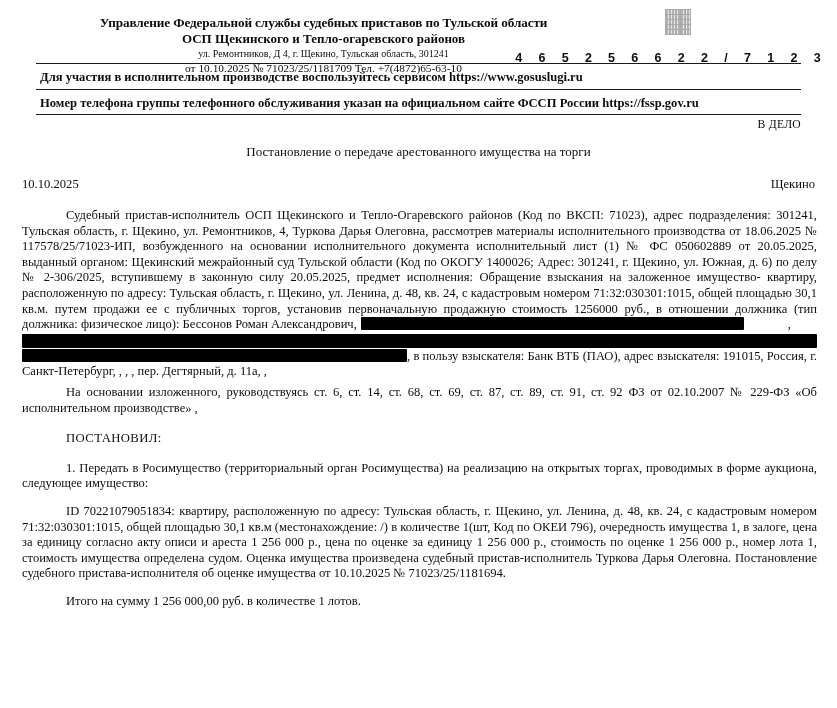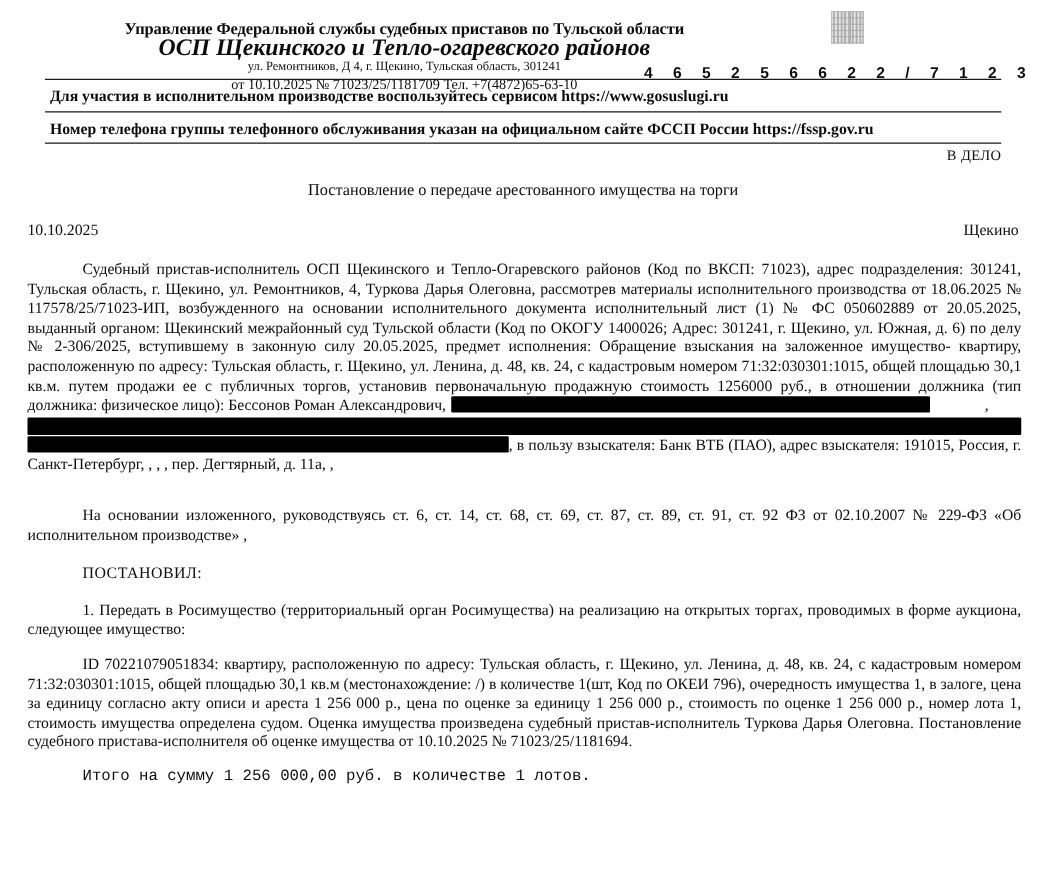--- a/index.html
+++ b/index.html
@@ -32,25 +32,24 @@
   }
   .hdr-l1 {
     font-size: 13.2px;
     font-weight: bold;
     letter-spacing: -0.1px;
     line-height: 16px;
     padding-top: 15px;
     white-space: nowrap;
   }
   .hdr-l2 {
-    font-size: 19px;
+    font-size: 13px;
     font-weight: bold;
     line-height: 16px;
     white-space: nowrap;
-    font-style: italic;
   }
   .hdr-l3 {
     font-size: 10px;
     line-height: 14px;
     white-space: nowrap;
   }
   .hdr-l4 {
     font-size: 11.4px;
     line-height: 14px;
     white-space: nowrap;
@@ -143,21 +142,21 @@
     font-size: 12.55px;
     line-height: 15.6px;
   }
   p.para {
     margin: 0;
     text-align: justify;
     text-indent: 44px;
     text-justify: inter-word;
   }
   p.para.noind { text-indent: 0; }
-  p.gap { margin-top: 25px; }
+  p.gap { margin-top: 5px; }
   .center-cap {
     text-align: center;
     text-indent: 0;
     margin: 9px 0 2px 0;
     font-size: 12.7px;
     letter-spacing: .4px;
   }
 
   
   .redact {
@@ -217,16 +216,16 @@
 
 
     <p class="para gap">На основании изложенного, руководствуясь ст. 6, ст. 14, ст. 68, ст. 69, ст. 87, ст. 89, ст. 91, ст. 92 ФЗ от 02.10.2007 № 229-ФЗ «Об исполнительном производстве» ,</p>
 
     <p class="para center-cap" style="margin-top:15px;">ПОСТАНОВИЛ:</p>
 
     <p class="para gap" style="margin-top:14px;">1. Передать в Росимущество (территориальный орган Росимущества) на реализацию на открытых торгах, проводимых в форме аукциона, следующее имущество:</p>
 
     <p class="para gap" style="margin-top:12px;">ID 70221079051834: квартиру, расположенную по адресу: Тульская область, г. Щекино, ул. Ленина, д. 48, кв. 24, с кадастровым номером 71:32:030301:1015, общей площадью 30,1 кв.м (местонахождение: /) в количестве 1(шт, Код по ОКЕИ 796), очередность имущества 1, в залоге, цена за единицу согласно акту описи и ареста 1 256 000 р., цена по оценке за единицу 1 256 000 р., стоимость по оценке 1 256 000 р., номер лота 1, стоимость имущества определена судом. Оценка имущества произведена судебный пристав-исполнитель Туркова Дарья Олеговна. Постановление судебного пристава-исполнителя об оценке имущества от 10.10.2025 № 71023/25/1181694.</p>
 
-    <p class="para gap" style="margin-top:12px;font-family:Liberation Mono, monospace;">Итого на сумму 1 256 000,00 руб. в количестве 1 лотов.</p>
+    <p class="para gap" style="margin-top:12px;">Итого на сумму 1 256 000,00 руб. в количестве 1 лотов.</p>
   </div>
 
 </div>
 
 </body></html>

